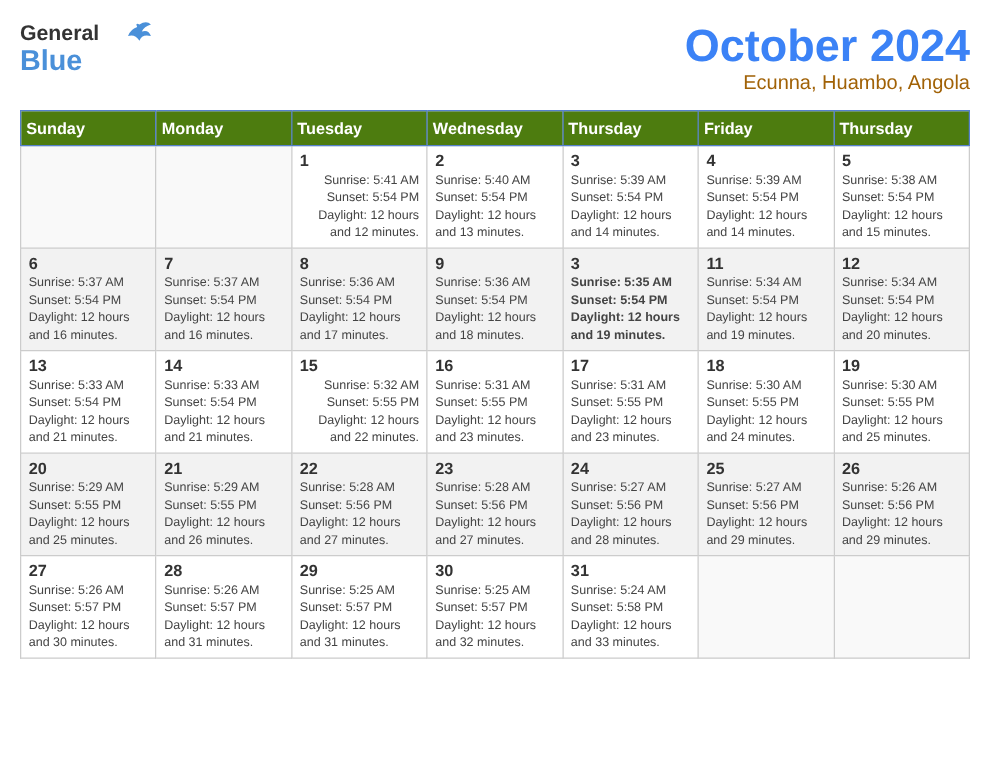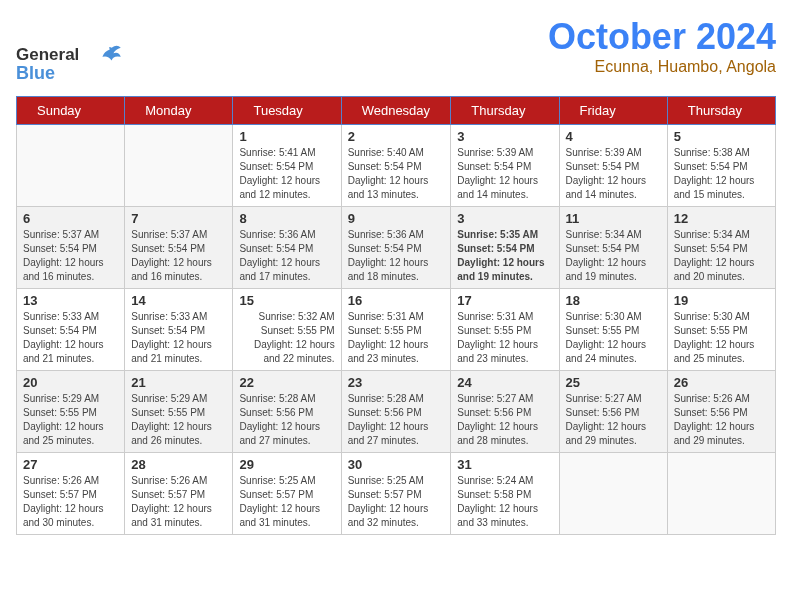--- a/index.html
+++ b/index.html
@@ -32,25 +32,25 @@
     .subtitle {
       font-size: 16px;
       color: #a16207;
     }
     .calendar {
       width: 100%;
       border-collapse: collapse;
       border: 1px solid #ccc;
     }
     .calendar th {
-      background-color: #b91c1c;
+      background-color: #4d7c0f;
       color: #fff;
       font-size: 13px;
-      font-weight: normal;
-      padding: 6px 20px;
+      font-weight: bold;
+      padding: 6px 4px;
       text-align: left;
       border: 1px solid #5580cc;
     }
     .calendar td {
       border: 1px solid #ccc;
       vertical-align: top;
       padding: 4px 6px;
       width: 108px;
       min-height: 80px;
       font-size: 10.5px;
@@ -83,29 +83,29 @@
     .calendar tbody tr:nth-child(even) td {
       background: #f2f2f2;
     }
   </style>
 </head>
 <body>
 
 <div class="header">
   <div class="logo">
     <div style="display:flex; flex-direction:column; align-items:flex-start; line-height:1.1">
-      <div style="display:flex; align-items:center; gap:14px;margin-top:28px;">
+      <div style="display:flex; align-items:center; gap:14px;">
         <span style="font-size:17px; font-weight:bold; color:#333;">General</span>
         <span style="display:inline-block; width:22px; height:22px;">
           <svg viewBox="0 0 30 24" width="28" height="22">
             <path d="M20 4 Q26 0 30 4 Q24 6 22 10 Q28 8 30 14 Q22 12 20 18 Q16 12 10 14 Q12 8 18 6 Q16 2 20 4Z" fill="#4a90d9"></path>
           </svg>
         </span>
       </div>
-      <span style="font-size:18px; font-weight:bold; color:#4a90d9; margin-top:-2px;">Blue</span>
+      <span style="font-size:23px; font-weight:bold; color:#4a90d9; margin-top:-2px;">Blue</span>
     </div>
   </div>
   <div class="title-block">
     <div class="main-title">October 2024</div>
     <div class="subtitle">Ecunna, Huambo, Angola</div>
   </div>
 </div>
 
 <table class="calendar">
   <thead>
@@ -118,21 +118,21 @@
         <th>Friday</th>
         <th>Thursday</th>
       </tr>
   </thead>
   <tbody id="calendar-body">
   <tr>
         <td class="empty-cell"></td>
         <td class="empty-cell"></td>
         <td>
           <span class="day-number">1</span>
-          <div class="day-info" style="white-space: pre-line;">Sunrise: 5:41 AM
+          <div class="day-info" style="white-space: pre-line; text-align: right;">Sunrise: 5:41 AM
 Sunset: 5:54 PM
 Daylight: 12 hours
 and 12 minutes.</div>
         </td>
         <td>
           <span class="day-number">2</span>
           <div class="day-info" style="white-space: pre-line;">Sunrise: 5:40 AM
 Sunset: 5:54 PM
 Daylight: 12 hours
 and 13 minutes.</div>

